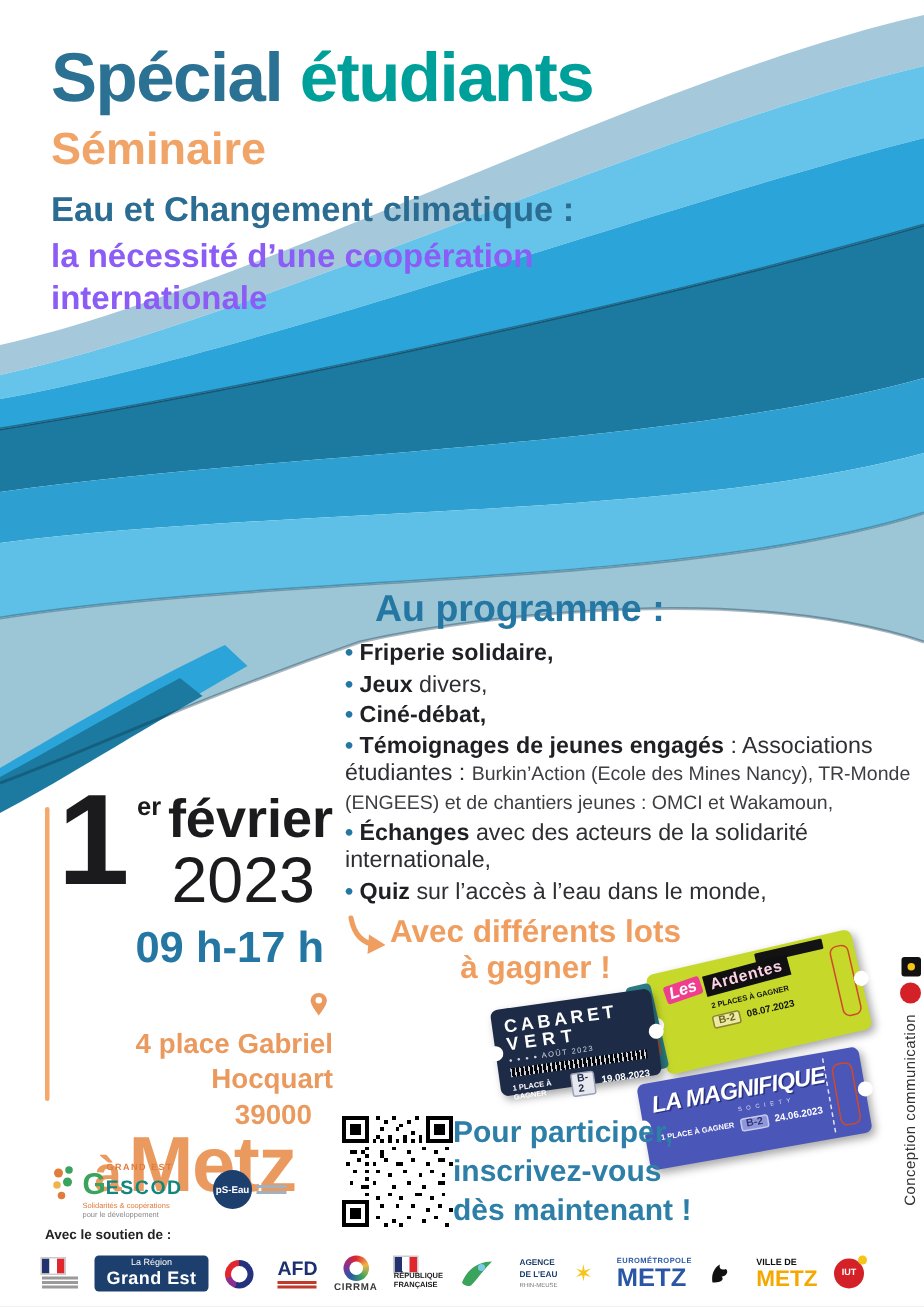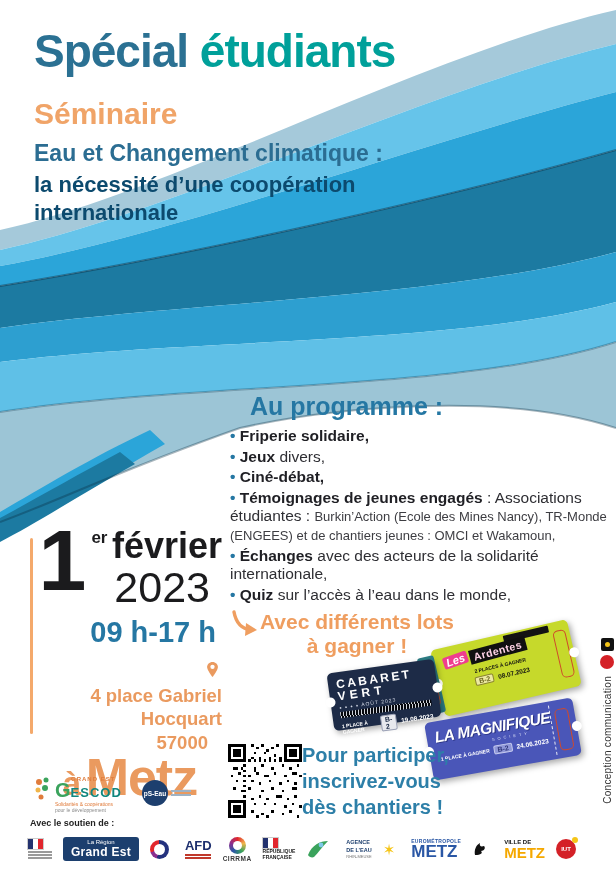--- a/index.html
+++ b/index.html
@@ -4,23 +4,23 @@
 <style>
   html,body {margin:0; padding:0; background:#e8e8e8;}
   .poster {position:relative; width:616px; height:871px; background:#ffffff; overflow:hidden;
            font-family:"Liberation Sans","DejaVu Sans",sans-serif;}
   #waves {position:absolute; left:0; top:0; z-index:1;}
 
   
   .header {position:absolute; left:34px; top:28px; z-index:3;}
   .title {font-size:46px; font-weight:800; letter-spacing:-1px; line-height:1; white-space:nowrap;}
   .t1 {color:#2b7193;} .t2 {color:#00a09a;}
-  .subtitle {font-size:30px; font-weight:800; color:#f0a468; margin-top:23px;}
+  .subtitle {font-size:30px; font-weight:800; color:#f0a468; margin-top:9px;}
   .theme-bold {font-size:23px; font-weight:800; color:#2b6d92; margin-top:9px;}
-  .theme-rest {font-size:22px; font-weight:700; color:#0c4a6e; line-height:1.25; margin-top:4px; width:340px;}
+  .theme-rest {font-size:22px; font-weight:700; color:#8b5cf6; line-height:1.25; margin-top:4px; width:340px;}
 
   
   .program {position:absolute; left:230px; top:392px; width:378px; z-index:3;}
   .program h2 {font-size:25px; font-weight:800; color:#2577a3; margin:0 0 6px 20px;}
   .program ul {list-style:none; margin:0; padding:0; font-size:15.5px; color:#2e2e33; line-height:1.2;}
   .program li {margin-bottom:2px;}
   .program li::before {content:"• "; color:#2577a3; font-weight:900;}
   .program b {font-weight:800; color:#1f1f24;}
   .program .small {font-size:13px; color:#3d3d42;}
 
@@ -203,21 +203,21 @@
     <div class="hours">09 h-17 h</div>
     <div class="venue-line">
       <span class="pin">
         <svg width="13" height="17" viewBox="0 0 24 30">
             <path d="M12,1 C6.2,1 2,5.3 2,10.5 C2,16.5 12,29 12,29 C12,29 22,16.5 22,10.5 C22,5.3 17.8,1 12,1 Z" fill="#ea9a5f"></path>
             <circle cx="12" cy="10" r="4" fill="#fff"></circle>
           </svg>
       </span>
     </div>
     <div class="venue-line2">4 place Gabriel Hocquart</div>
-    <div class="venue-line2 postal">57000</div>
+    <div class="venue-line2 postal">39000</div>
     <div class="city">
       <span class="prefix">à</span>
       <span class="name">Metz</span>
     </div>
   </div>
 
   <div class="ticket tk-ardentes">
     <span class="ar-stub"></span>
     <span class="ar-top"></span>
     <div class="ar-logo">
@@ -282,21 +282,21 @@
            M2 17h1v1H2z M5 18h1v1H5z M8 17h1v1H8z M13 18h1v1h-1z M17 17h1v1h-1z M21 18h1v1h-1z M25 17h2v1h-2z
            M9 21h1v1H9z M12 20h1v1h-1z M15 21h1v1h-1z M19 20h2v1h-2z M23 21h1v1h-1z M26 20h1v1h-1z
            M10 23h1v1h-1z M14 23h1v1h-1z M18 23h1v1h-1z M22 24h1v1h-1z M25 23h1v1h-1z M28 24h1v1h-1z
            M9 26h1v1H9z M13 27h1v1h-1z M17 26h1v1h-1z M21 27h1v1h-1z M24 26h1v1h-1z M27 28h1v1h-1z M11 28h1v1h-1z M15 28h1v1h-1z"></path>
       </g>
     </svg>
   </div>
   <div class="cta">
     <span>Pour participer,</span><br>
     <span>inscrivez-vous</span><br>
-    <span>dès chantiers !</span>
+    <span>dès maintenant !</span>
   </div>
 
   <div class="gescod">
     <svg width="18" height="30">
       <circle cx="5" cy="6" r="3" fill="#e07c3c"></circle>
         <circle cx="12" cy="4" r="2.5" fill="#3aa35c"></circle>
       <circle cx="4" cy="14" r="2.5" fill="#f0b54a"></circle>
         <circle cx="11" cy="12" r="3" fill="#3aa35c"></circle>
       <circle cx="7" cy="21" r="2.5" fill="#e07c3c"></circle>
     </svg>

